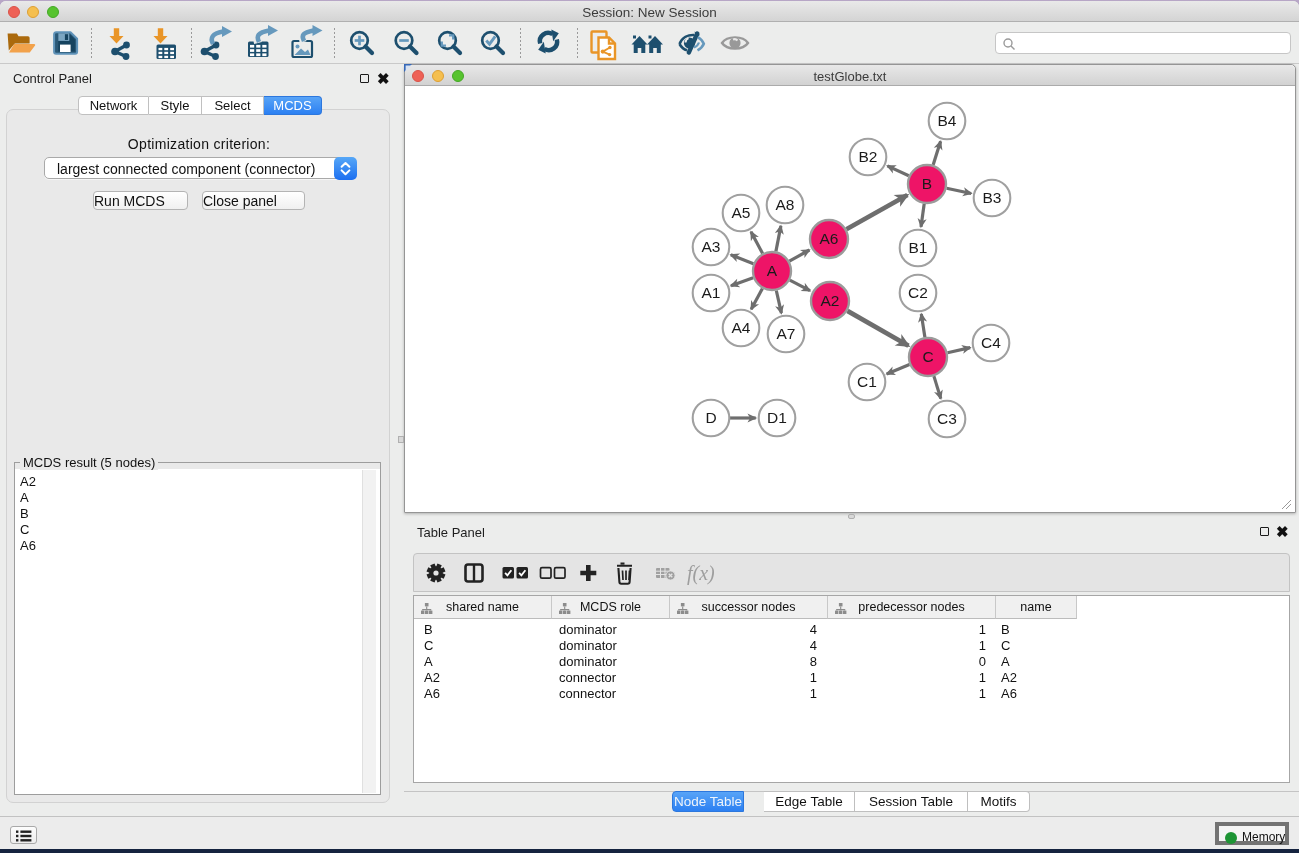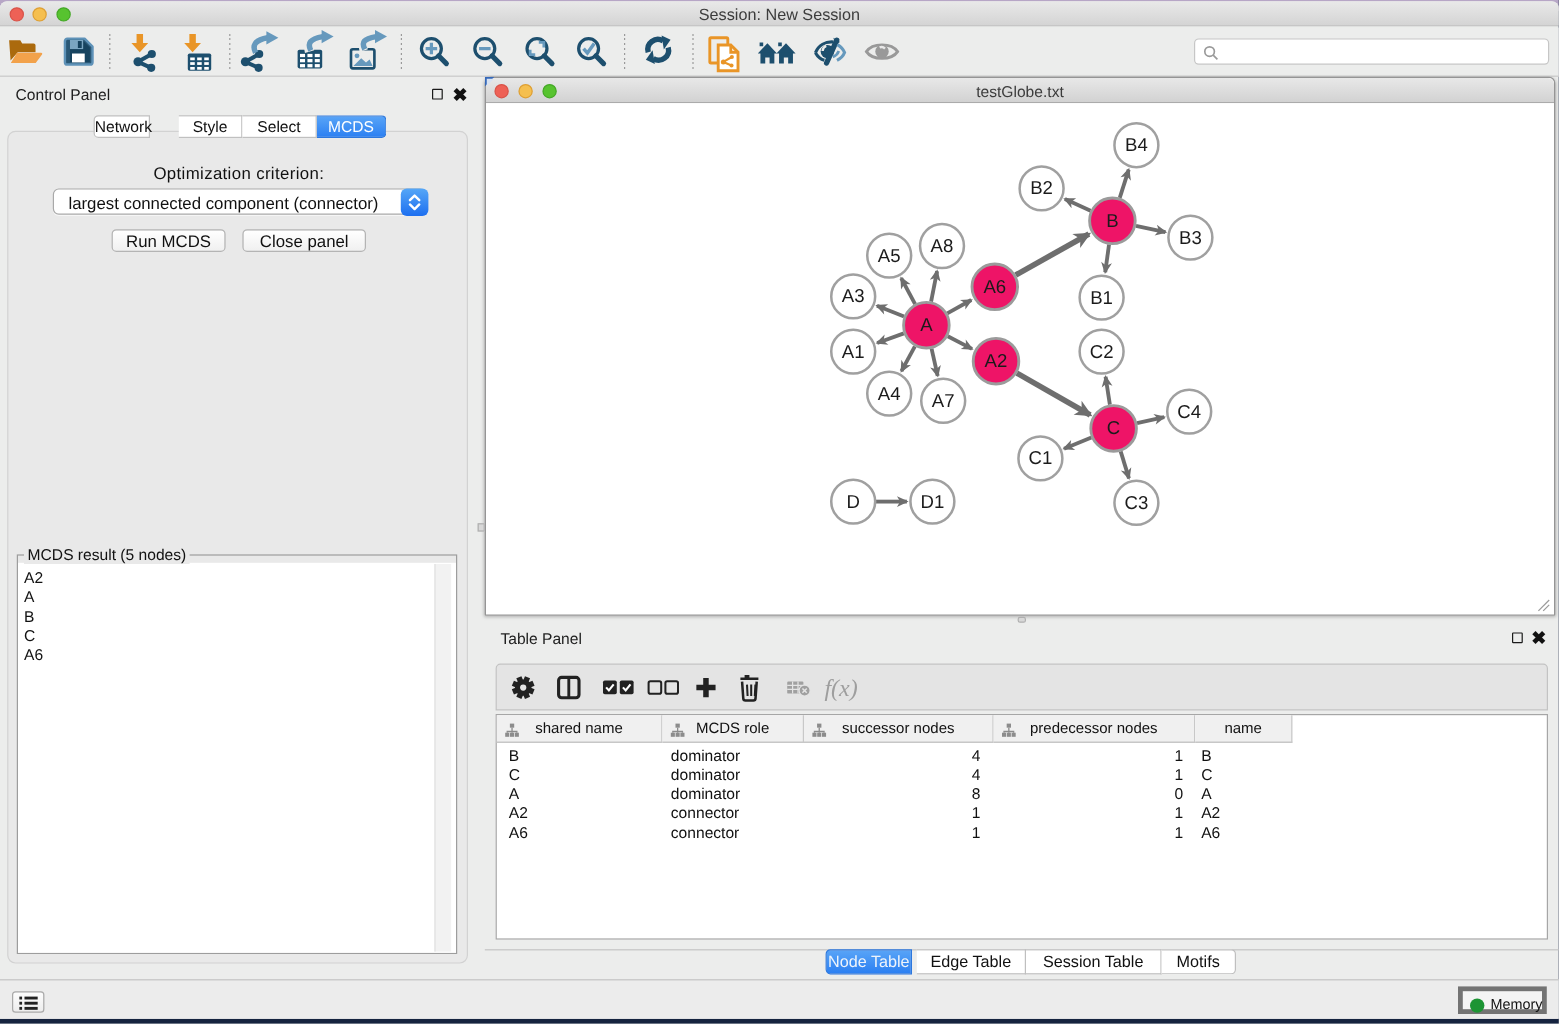--- a/index.html
+++ b/index.html
@@ -19,21 +19,21 @@
 
 #cp-title { left:13px; top:71px; font-size:13px; color:#1e1e1e; }
 #cp-float { left:360px; top:74px; width:9px; height:9px; border:1.6px solid #1a1a1a; border-radius:1px; }
 #cp-close { left:377px; top:70px; font-size:15px; font-weight:bold; color:#111; }
 .cptab { top:96px; height:19px; background:#ffffff; border:1px solid #c0c0c0; font-size:13px; color:#111; text-align:center; line-height:18px; }
 #cp-content { left:6px; top:109px; width:384px; height:694px; background:#e9e9e9; border:1px solid #d2d2d2; border-radius:7px; }
 #opt-label { left:0px; top:136px; width:398px; text-align:center; font-size:14px; letter-spacing:0.3px; color:#111; }
 #opt-select { left:44px; top:157px; width:311px; height:22px; background:#ffffff; border:1px solid #a9a9a9; border-radius:5px; box-shadow:0 1px 0 rgba(255,255,255,.6); }
 #opt-select .txt { left:12px; top:2.5px; font-size:14px; color:#111; }
 #opt-cap { left:289px; top:-1px; width:23px; height:23px; border-radius:5px; background:linear-gradient(#56a7f7,#1d6ff0); }
-.btn { top:191px; height:19px; background:linear-gradient(#ffffff,#f0f0f0); border:1px solid #b4b4b4; border-radius:4px; font-size:14px; color:#111; text-align:center; line-height:18px; }
+.btn { top:191px; height:19px; background:linear-gradient(#ffffff,#f0f0f0); border:1px solid #b4b4b4; border-radius:4px; font-size:14px; color:#111; text-align:left; line-height:18px; }
 
 #gbox { left:14px; top:462px; width:367px; height:333px; border:1px solid #9d9d9d; }
 #gbox-label { left:20px; top:455px; font-size:13px; color:#111; background:#e9e9e9; padding:0 3px; }
 #gbox-white { left:15px; top:469px; width:365px; height:325px; background:#ffffff; }
 #gbox-scroll { left:362px; top:470px; width:14px; height:323px; background:#f2f2f2; border-left:1px solid #e0e0e0; }
 .mcds-item { left:20px; font-size:13px; color:#111; }
 
 #netwin { left:404px; top:64px; width:892px; height:449px; background:#ffffff; border:1px solid #959595; border-radius:5px 5px 1px 1px; box-shadow:0 1px 3px rgba(0,0,0,.25); }
 #net-titlebar { left:0; top:0; width:890px; height:21px; background:linear-gradient(#e8e8e8,#d2d2d2); border-bottom:1px solid #ababab; border-radius:5px 5px 0 0; }
 #net-title { width:100%; top:4px; text-align:center; font-size:13px; color:#3c3c3c; }
@@ -171,21 +171,21 @@
         <circle cx="6" cy="6" r="4" fill="none" stroke="#9a9a9a" stroke-width="1.4"></circle>
         <line x1="9" y1="9" x2="12.5" y2="12.5" stroke="#9a9a9a" stroke-width="1.4"></line>
       </svg>
   </div>
 </div>
 
 <div class="abs" id="cp-title">Control Panel</div>
 <div class="abs" id="cp-float"></div>
 <div class="abs" id="cp-close">✖</div>
 <div class="abs" id="cp-content"></div>
-<div class="abs cptab" style="left:78px; width:47px; border-radius:4px 0 0 4px;">Network</div>
+<div class="abs cptab" style="left:78px; width:71px; border-radius:4px 0 0 4px;">Network</div>
 <div class="abs cptab" style="left:149px; width:53px; border-left:0;">Style</div>
 <div class="abs cptab" style="left:202px; width:62px; border-left:0;">Select</div>
 <div class="abs cptab" style="left:264px; width:58px; border-left:0; border-radius:0 4px 4px 0; background:linear-gradient(#58a4f7,#2c80f2); color:#fff; border-color:#2c77dd;">MCDS</div>
 <div class="abs" id="opt-label">Optimization criterion:</div>
 <div class="abs" id="opt-select">
   <div class="abs txt">largest connected component (connector)</div>
   <div class="abs" id="opt-cap">
     <svg class="abs" style="left:4px;top:3px;" width="15" height="17" viewBox="0 0 15 17">
       <polyline points="3.6,6.8 7.5,3.0 11.4,6.8" fill="none" stroke="#fff" stroke-width="2.0" stroke-linecap="round" stroke-linejoin="round"></polyline>
       <polyline points="3.6,10.4 7.5,14.2 11.4,10.4" fill="none" stroke="#fff" stroke-width="2.0" stroke-linecap="round" stroke-linejoin="round"></polyline>
@@ -385,21 +385,21 @@
 <div class="abs td" style="left:256px; top:74px; width:147px; text-align:right;">1</div>
 <div class="abs td" style="left:414px; top:74px; width:158px; text-align:right;">1</div>
 <div class="abs td" style="left:587px; top:74px;">A2</div>
 <div class="abs td" style="left:10px; top:90px;">A6</div>
 <div class="abs td" style="left:145px; top:90px;">connector</div>
 <div class="abs td" style="left:256px; top:90px; width:147px; text-align:right;">1</div>
 <div class="abs td" style="left:414px; top:90px; width:158px; text-align:right;">1</div>
 <div class="abs td" style="left:587px; top:90px;">A6</div>
   </div>
 <div class="abs" id="tab-line"></div>
-<div class="abs tabb" style="left:672px; width:72px; border-radius:4px 0 0 4px; background:linear-gradient(#58a4f7,#2c80f2); color:#eef4fb; border-color:#2c77dd;margin-left:16px;">Node Table</div>
+<div class="abs tabb" style="left:672px; width:72px; border-radius:4px 0 0 4px; background:linear-gradient(#58a4f7,#2c80f2); color:#eef4fb; border-color:#2c77dd;">Node Table</div>
 <div class="abs tabb" style="left:764px; width:91px; border-left:0;">Edge Table</div>
 <div class="abs tabb" style="left:855px; width:113px; border-left:0;">Session Table</div>
 <div class="abs tabb" style="left:968px; width:62px; border-left:0; border-radius:0 4px 4px 0;">Motifs</div>
 
 <div class="abs" id="statusbar"></div>
 <div class="abs" id="list-btn">
     <svg class="abs" style="left:5px;top:3px;" width="16" height="12" viewBox="0 0 16 12">
 <g fill="#222">
         <rect x="0" y="0.5" width="2.4" height="2.4"></rect>
         <rect x="0" y="4.8" width="2.4" height="2.4"></rect>

